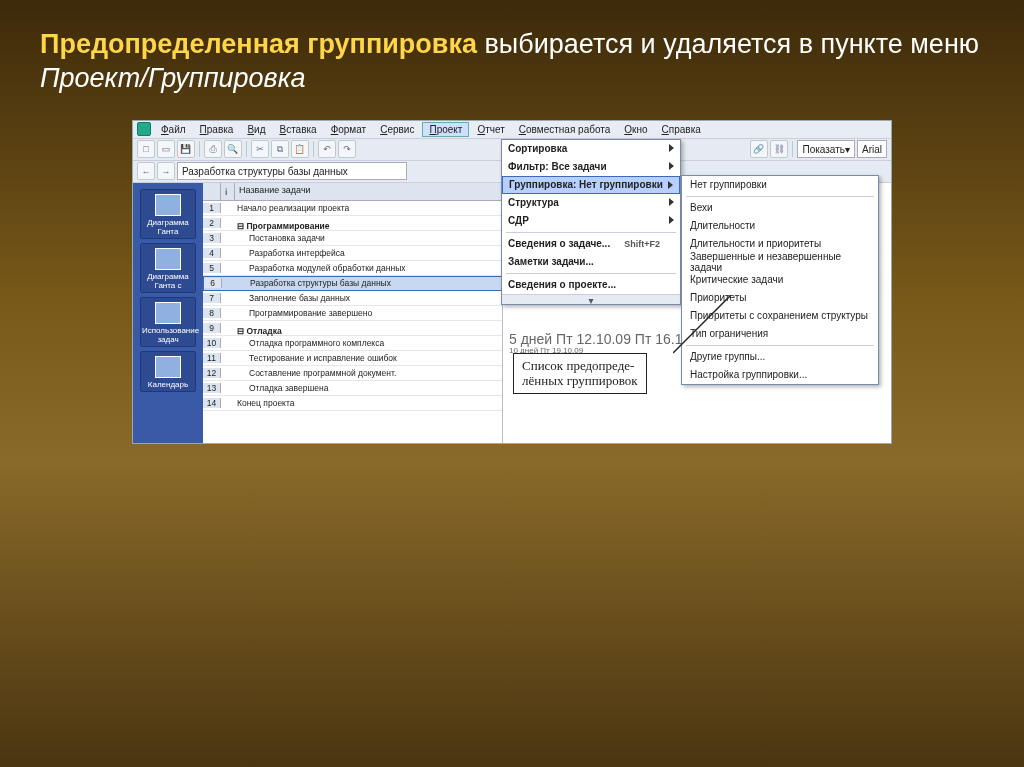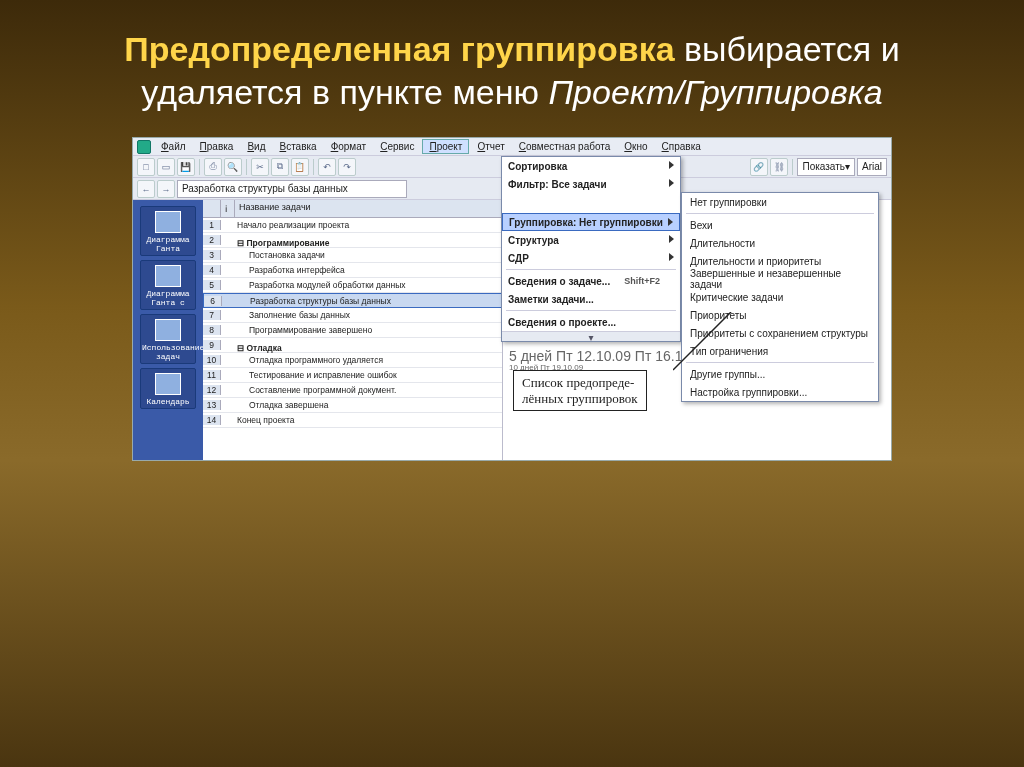--- a/index.html
+++ b/index.html
@@ -5,24 +5,23 @@
   * { box-sizing: border-box; margin: 0; padding: 0; }
   body {
     width: 1024px;
     height: 767px;
     background: linear-gradient(180deg, #3d2a0a 0%, #7a5a1a 40%, #8a6a2a 60%, #4a3510 100%);
     font-family: Arial, sans-serif;
     overflow: hidden;
     position: relative;
   }
   .slide-title {
-    text-align: center;
     padding: 28px 40px 10px;
     color: #fff;
-    font-size: 34px;
+    font-size: 27px;
     line-height: 1.25;
     font-weight: bold;
   }
   .slide-title .accent { color: #ffd54a; }
   .slide-title .italic { font-style: italic; color: #fff; font-weight: normal; }
   .slide-title .plain { color: #fff; font-weight: normal; }
 
   .screenshot {
     width: 760px;
     margin: 14px auto 0;
@@ -63,21 +62,21 @@
   }
   .tsep { width:1px; height:16px; background:#bcc; margin:0 2px; }
   .tdrop { height:18px; background:#fff; border:1px solid #aab; padding:0 4px; display:flex; align-items:center; font-size:10px; }
 
   
   .main {
     display:flex; height: 260px; background:#fff; position:relative;
   }
   .sidepane {
     width: 70px; background:#3a5aa8; display:flex; flex-direction:column;
-    align-items:center; padding:6px 0; gap:4px; color:#fff; font-size:8px;font-family:Liberation Mono, monospace;
+    align-items:center; padding:6px 0; gap:4px; color:#fff; font-size:8px;
   }
   .sidebtn {
     width:56px; background:#2e4a90; border:1px solid #1a3a7a; border-radius:2px;
     text-align:center; padding:2px 1px;
   }
   .sidebtn .sicon { width:26px; height:22px; margin:2px auto; background:#8fb0e0; border:1px solid #fff; }
 
   .tasksheet {
     flex:0 0 300px; border-right:1px solid #bbc; background:#fff; position:relative;
   }
@@ -105,21 +104,21 @@
 
   
   .dropdown {
     position:absolute; left:368px; top:18px; width:180px; background:#fff;
     border:1px solid #7a8aaa; box-shadow:2px 2px 4px rgba(0,0,0,0.3);
     font-size:10px; z-index:5;
   }
   .dropdown .mrow {
     display:flex; align-items:center; height:18px; padding:0 6px; position:relative;font-weight:bold;
   }
-  .dropdown .mrow.sel { background:#b8d0ff; border:1px solid #3a6ac0; height:18px;margin-top:20px; }
+  .dropdown .mrow.sel { background:#b8d0ff; border:1px solid #3a6ac0; height:18px; }
   .dropdown .mrow .arrow {
     position:absolute; right:6px; top:4px; width:0; height:0;
     border-top:4px solid transparent; border-bottom:4px solid transparent; border-left:5px solid #333;
   }
   .dropdown .mrow .short { position:absolute; right:20px; font-size:9px; color:#555; }
   .dropdown .msep { height:1px; background:#ccd; margin:2px 4px; }
   .dropdown .bottombar { height:10px; background:#e6eaf2; border-top:1px solid #ccd; text-align:center; font-size:10px; color:#556; }
 
   
   .submenu {
@@ -265,21 +264,21 @@
             <div class="col-name">Программирование завершено</div>
           </div>
           <div class="trow bold">
             <div class="col-num">9</div>
             <div class="col-i"></div>
             <div class="col-name">⊟ Отладка</div>
           </div>
           <div class="trow indent1">
             <div class="col-num">10</div>
             <div class="col-i"></div>
-            <div class="col-name">Отладка программного удаляется</div>
+            <div class="col-name">Отладка программного комплекса</div>
           </div>
           <div class="trow indent1">
             <div class="col-num">11</div>
             <div class="col-i"></div>
             <div class="col-name">Тестирование и исправление ошибок</div>
           </div>
           <div class="trow indent1">
             <div class="col-num">12</div>
             <div class="col-i"></div>
             <div class="col-name">Составление программной документ.</div>

